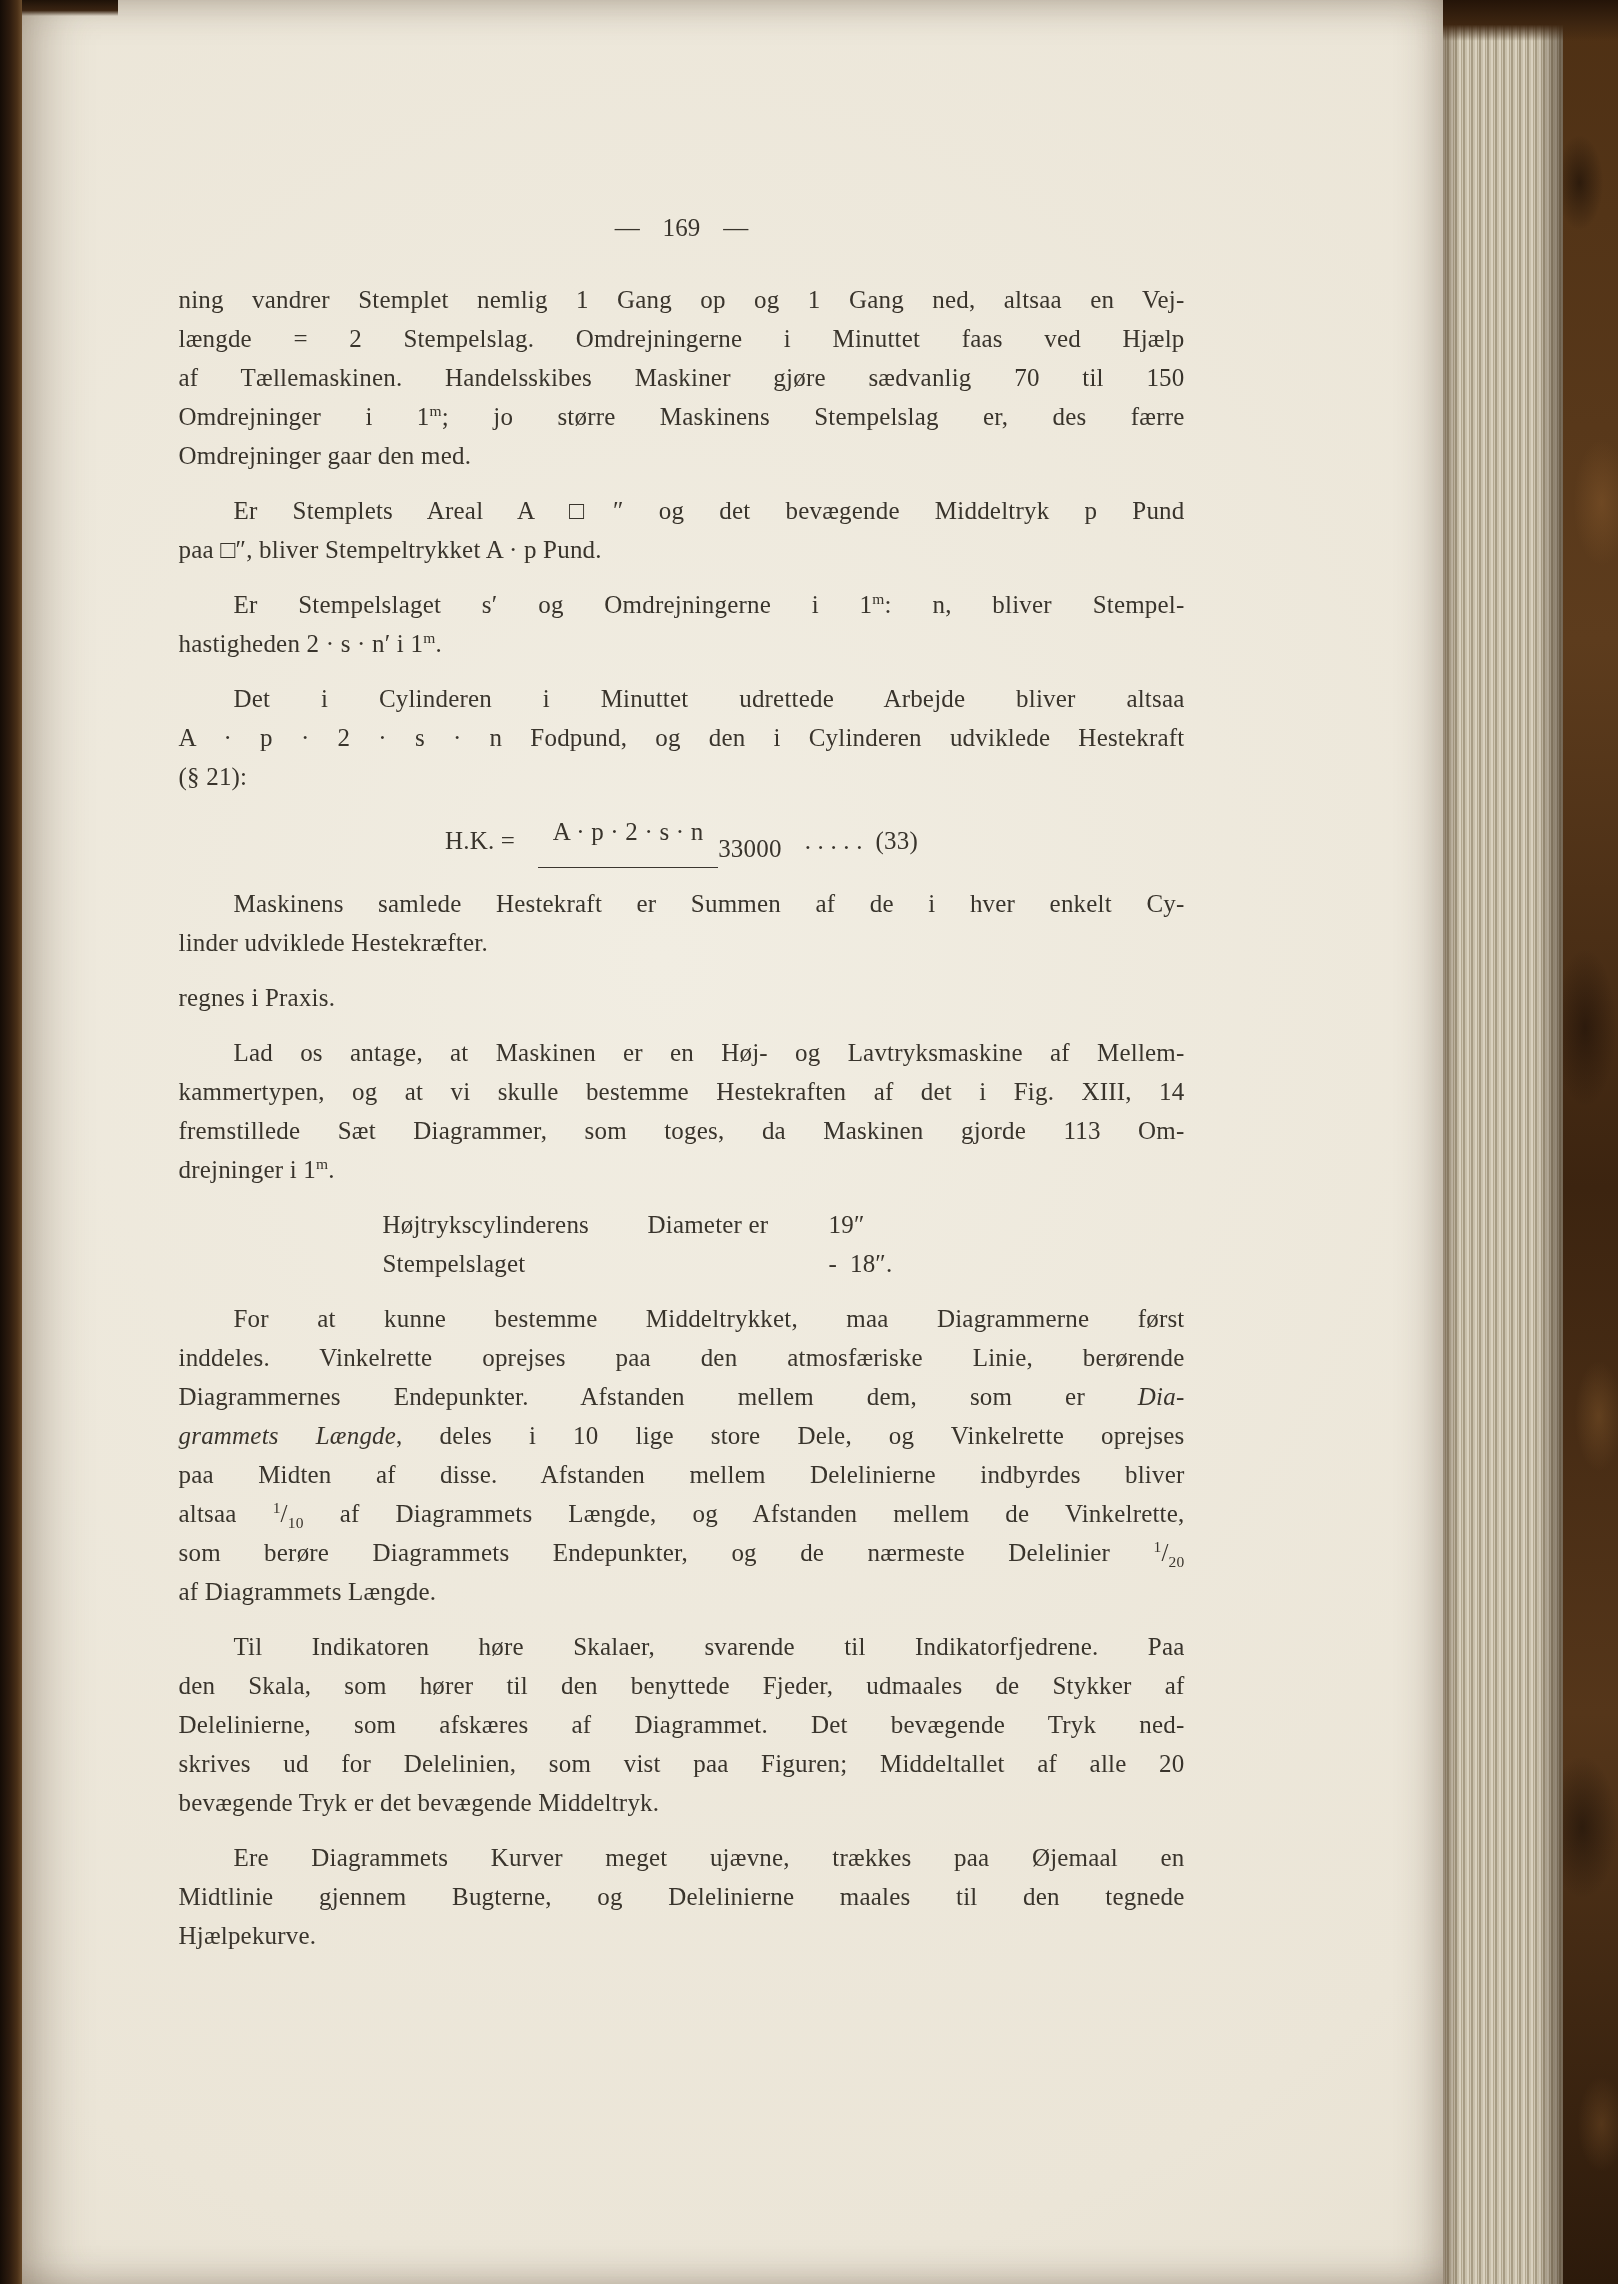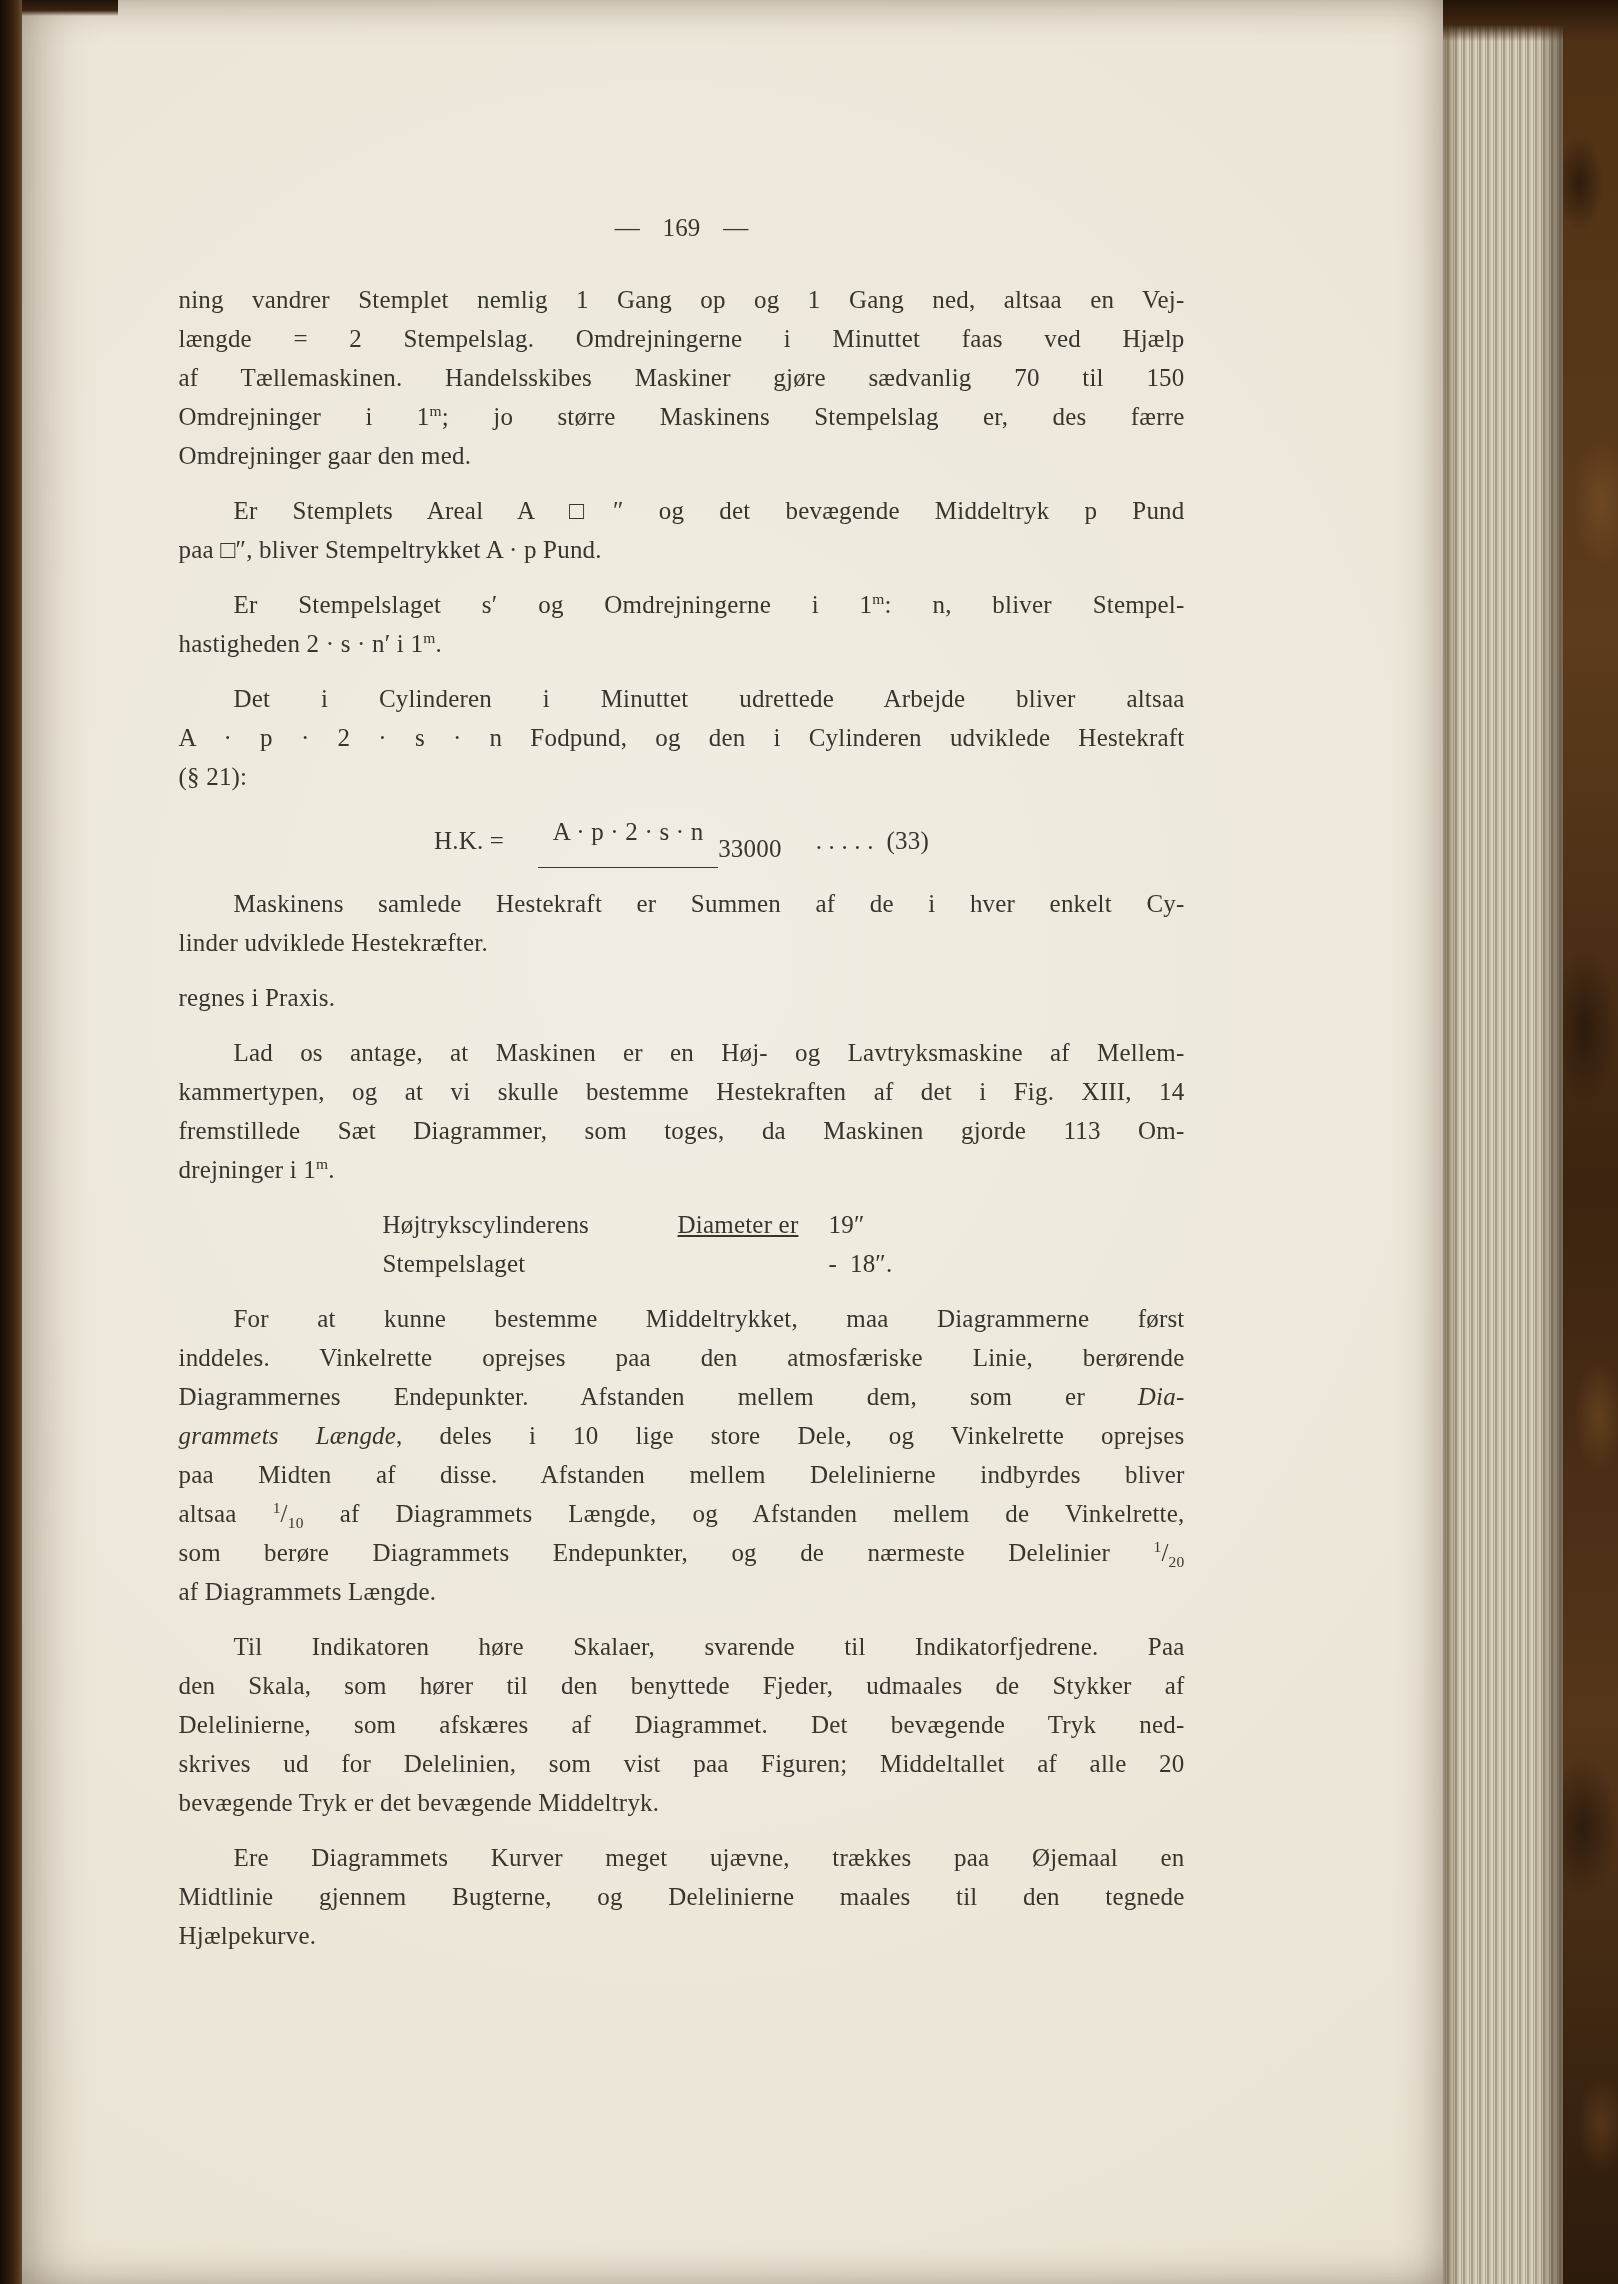--- a/index.html
+++ b/index.html
@@ -71,32 +71,32 @@
   }
   .para { margin: 16px; }
   .line { text-align: justify; text-align-last: justify; }
   .line.last { text-align: left; text-align-last: left; }
   .line.indent { text-indent: 55px; }
   .it { font-style: italic; }
   sup, sub { font-size: 62%; line-height: 0; }
 
   
   .formula {
-    display: flex; justify-content: center; align-items: center; gap: 34px;
+    display: flex; justify-content: center; align-items: center; gap: 23px;
     margin: 8px 0 12.4px;
   }
   .frac { display: inline-flex; flex-direction: row; text-align: center; }
   .num { border-bottom: 1.7px solid #3b362f; padding: 0 14.7px 4.5px; }
   .den { padding-top: 17px; }
   .f-trail { white-space: pre; }
 
   
   .dims { padding-left: 220px; margin: 0 0 2.3px; }
   .dim-row { display: grid; grid-template-columns: 265px 181px auto; }
-  .dim-mid { text-align: center; text-decoration: underline; }
+  .dim-mid { text-align: left; }
   .dim-val { white-space: pre; }
 </style>
 </head>
 <body>
 
 <div class="scan">
   <div class="spine-left"></div>
 
   <div class="page">
     <div class="corner-tl"></div>

